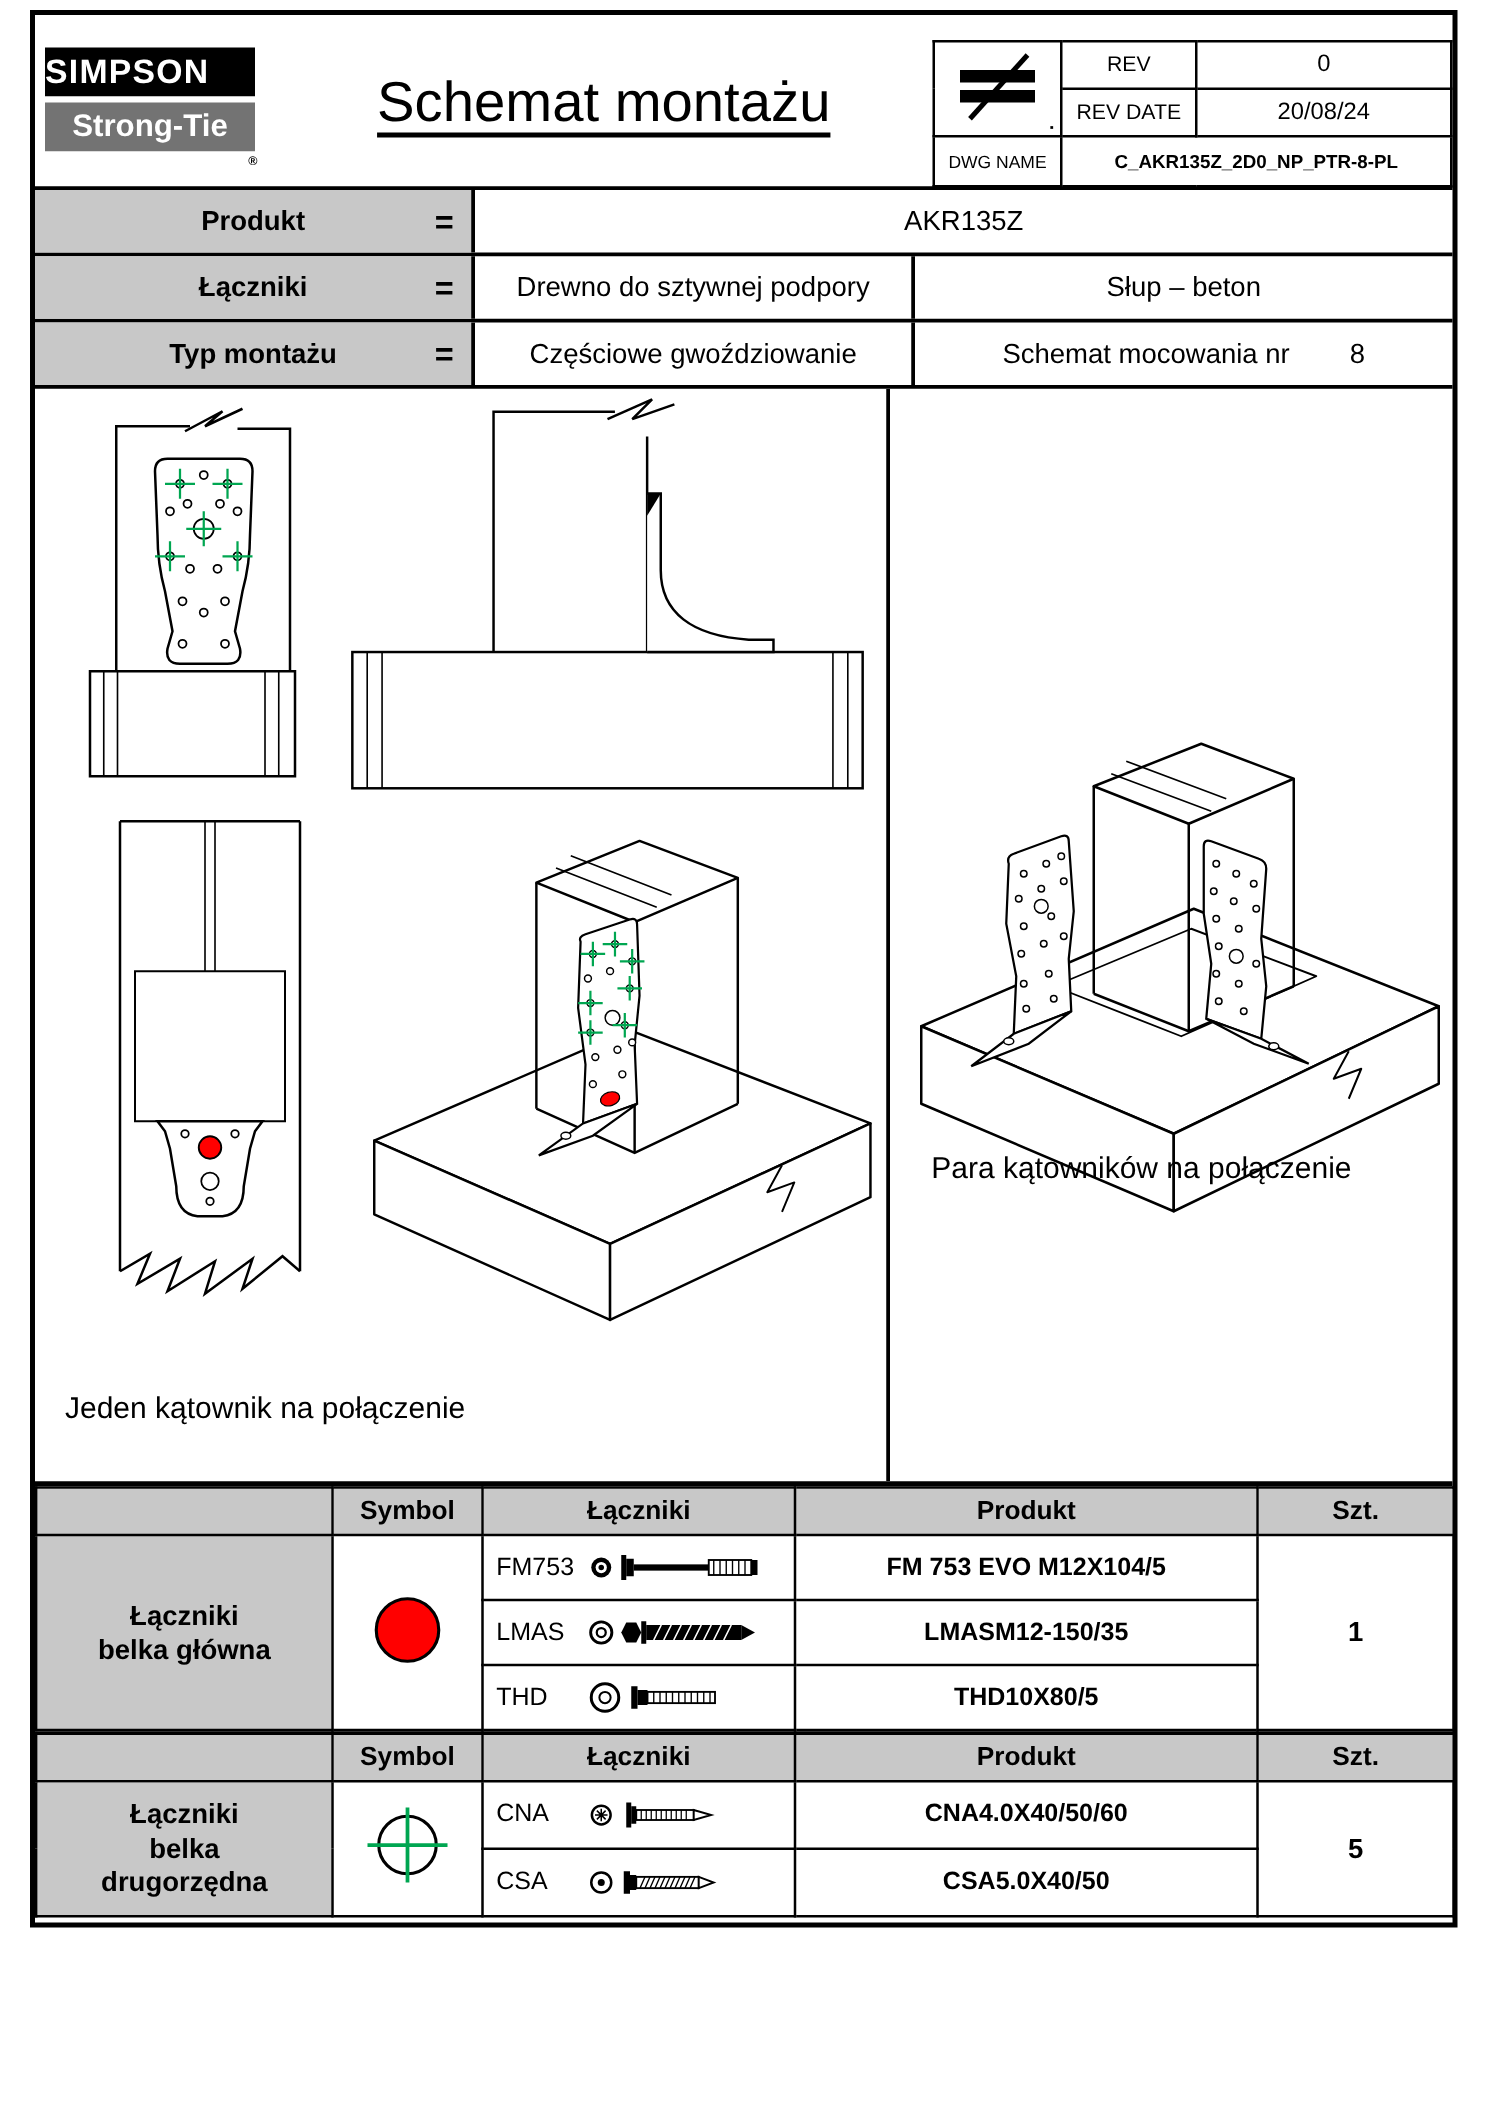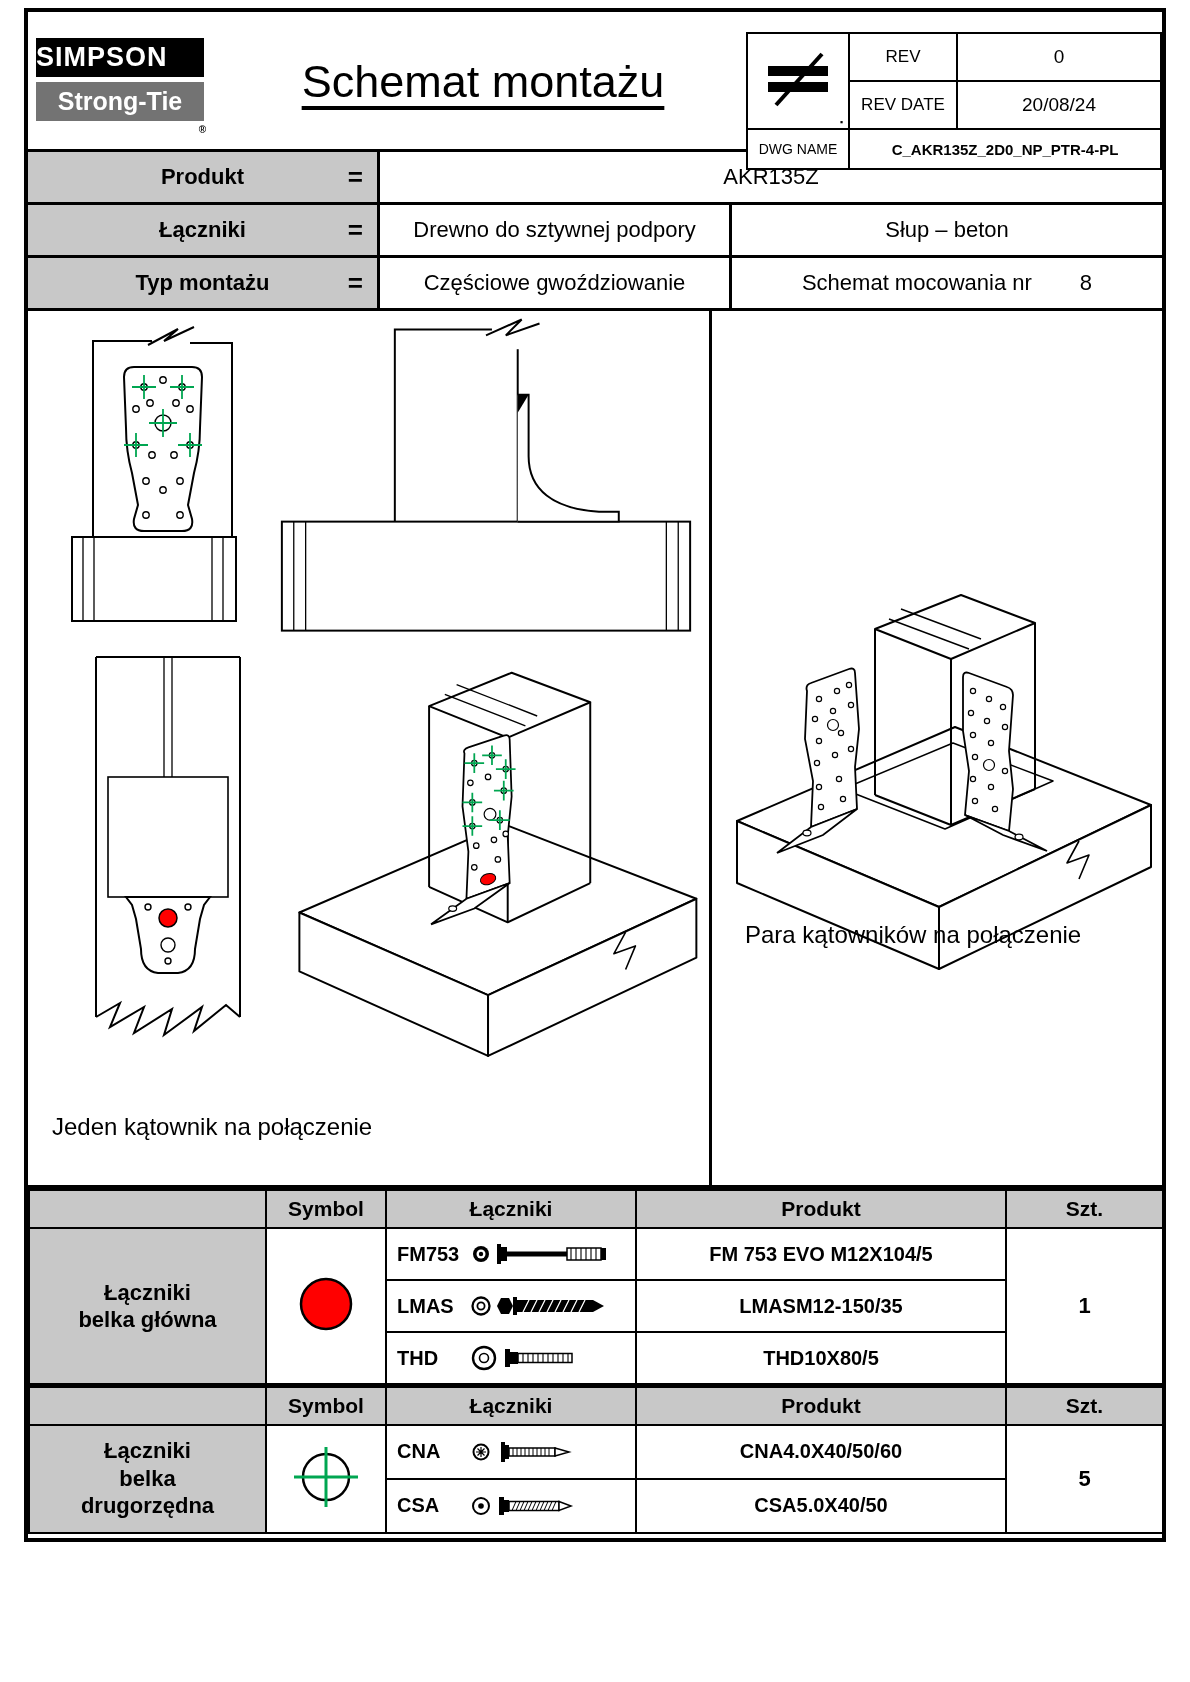--- a/index.html
+++ b/index.html
@@ -12,21 +12,21 @@
   .logo { position:absolute; left:8px; top:26px; width:168px; }
   .logo-simpson { background:#000; color:#fff; font-weight:bold; font-size:27px; padding:4px 0; letter-spacing:1px; }
   .logo-strongtie { background:#737373; color:#fff; font-weight:bold; font-size:25px; text-align:center; padding:5px 0; margin-top:5px; position:relative; }
   .logo-reg { position:absolute; right:-2px; bottom:-14px; font-size:10px; color:#000; }
   .sheet-title { position:absolute; left:185px; top:44px; width:540px; text-align:center; font-size:45px; text-decoration:underline; text-underline-offset:9px; }
 
   .rev-table { position:absolute; right:0; top:20px; border-collapse:collapse; }
   .rev-table td { border:2.5px solid #000; text-align:center; vertical-align:middle; background:#fff; }
   .proj-cell { width:102px; height:68px; position:relative; }
   .proj-dot { position:absolute; right:5px; bottom:1px; font-size:9px; line-height:9px; }
-  .rev-lbl { width:108px; font-size:17px; height:48px; }
+  .rev-lbl { width:108px; font-size:17px; height:38px; }
   .rev-val { width:204px; font-size:19px; }
   .dwg-lbl { font-size:14px; height:40px; }
   .dwg-val { font-size:15px; font-weight:bold; }
 
   
   .prod-row { display:flex; height:53px; border-bottom:3px solid #000; }
   .prod-label { width:352px; background:#c8c8c8; border-right:3px solid #000; position:relative; display:flex; align-items:center; justify-content:center; font-weight:bold; font-size:22px; }
   .prod-eq { position:absolute; right:14px; font-size:26px; font-weight:bold; }
   .prod-val { display:flex; align-items:center; justify-content:center; font-size:22px; }
   .w-full { flex:1; }
@@ -49,21 +49,21 @@
 
   
   table.fast { border-collapse:collapse; width:100%; table-layout:fixed; }
   table.fast td { border:2px solid #000; vertical-align:middle; overflow:hidden; }
   table.fast tr.hdr td { background:#c8c8c8; font-weight:bold; font-size:21px; text-align:center; height:38px; }
   .fast2 { border-top:3px solid #000; }
   .group-cell { background:#c8c8c8; font-weight:bold; font-size:22px; text-align:center; line-height:1.25; }
   .sym-cell { text-align:center; }
   .code-cell { padding-left:10px; }
   .code-wrap { display:flex; align-items:center; gap:8px; }
-  .code-txt { font-weight:bold; font-size:20px; min-width:66px; text-align:left; }
+  .code-txt { font-weight:normal; font-size:20px; min-width:66px; text-align:left; }
   .prodv-cell { text-align:center; font-weight:bold; font-size:20px; }
   .qty-cell { text-align:center; font-weight:bold; font-size:22px; }
   tr.body-row { height:52px; }
   tr.body-row2 { height:54px; }
 </style>
 </head>
 <body>
 
 <div class="sheet">
 
@@ -91,21 +91,21 @@
         </td>
         <td class="rev-lbl">REV</td>
         <td class="rev-val">0</td>
       </tr>
       <tr>
         <td class="rev-lbl">REV DATE</td>
         <td class="rev-val">20/08/24</td>
       </tr>
       <tr>
         <td class="dwg-lbl">DWG NAME</td>
-        <td class="dwg-val" colspan="2">C_AKR135Z_2D0_NP_PTR-4-PL</td>
+        <td class="dwg-val" colspan="2">C_AKR135Z_2D0_NP_PTR-8-PL</td>
       </tr>
     </tbody>
       </table>
   </div>
 
   <div>
     <div class="prod-row">
       <div class="prod-label">
         <span>Produkt</span>
         <span class="prod-eq">=</span>

